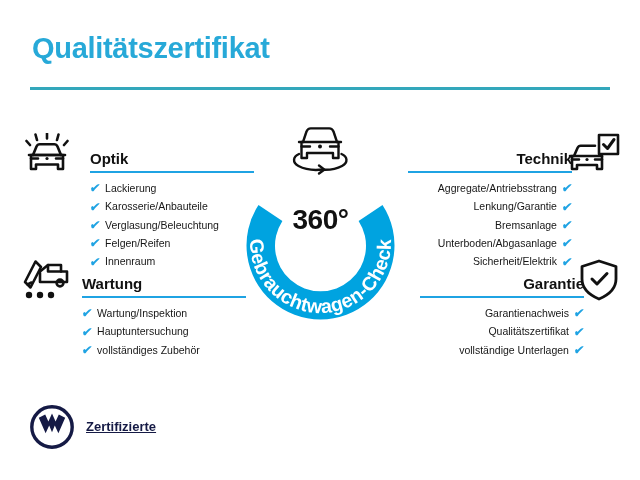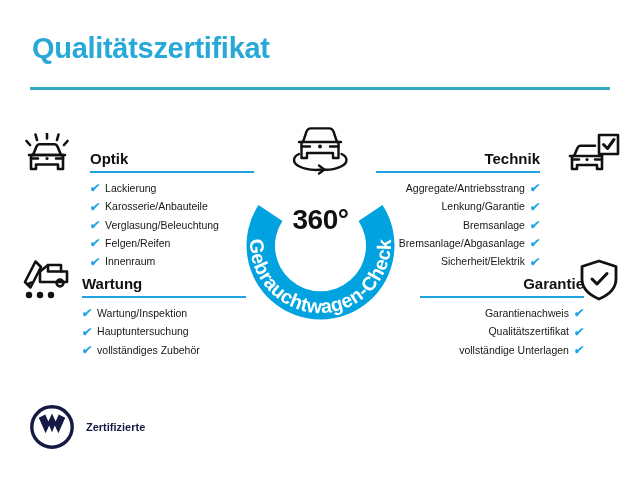--- a/index.html
+++ b/index.html
@@ -78,21 +78,21 @@
     font-size: 12px;
     font-weight: bold;
     line-height: 1;
     flex: 0 0 auto;
     transform: skewX(-8deg);
   }
 
   
   #sec-optik    { left: 82px; top: 143px; width: 164px; margin-left: 8px; }
   #sec-wartung  { left: 82px; top: 268px; width: 164px; }
-  #sec-technik  { left: 376px; top: 143px; width: 164px; }
+  #sec-technik  { left: 408px; top: 143px; width: 164px; }
   #sec-garantie { left: 420px; top: 268px; width: 164px; }
 
   
   .sec-icon {
     position: absolute;
     width: 54px; height: 44px;
   }
   #icon-optik    { left: 20px;  top: 133px; }
   #icon-wartung  { left: 20px;  top: 258px; }
   #icon-technik  { left: 566px; top: 133px; }
@@ -127,24 +127,25 @@
   #footer {
     position: absolute;
     left: 30px; top: 405px;
     display: flex;
     align-items: center;
     gap: 12px;
   }
   #vw-mark { width: 44px; height: 44px; flex: 0 0 auto; }
   #vw-mark svg { width: 100%; height: 100%; display: block; }
   #footer-text {
-    font-size: 11px;
+    font-size: 13px;
     font-weight: bold;
     color: #151a45;
     line-height: 1.28;
+    text-decoration: underline;
   }
   #footer-text span { display: block; white-space: nowrap; }
 </style>
 </head>
 <body>
 
 <div id="page">
 
   <div id="page-title">Qualitätszertifikat</div>
   <div id="title-rule"></div>
@@ -289,21 +290,21 @@
         </li>
       <li>
           <span>Lenkung/Garantie</span>
           <span class="check">✔</span>
         </li>
       <li>
           <span>Bremsanlage</span>
           <span class="check">✔</span>
         </li>
       <li>
-          <span>Bremsanlage/Abgasanlage</span>
+          <span>Unterboden/Abgasanlage</span>
           <span class="check">✔</span>
         </li>
       <li>
           <span>Sicherheit/Elektrik</span>
           <span class="check">✔</span>
         </li>
     </ul>
   </div>
 
   <div class="section right" id="sec-garantie">

